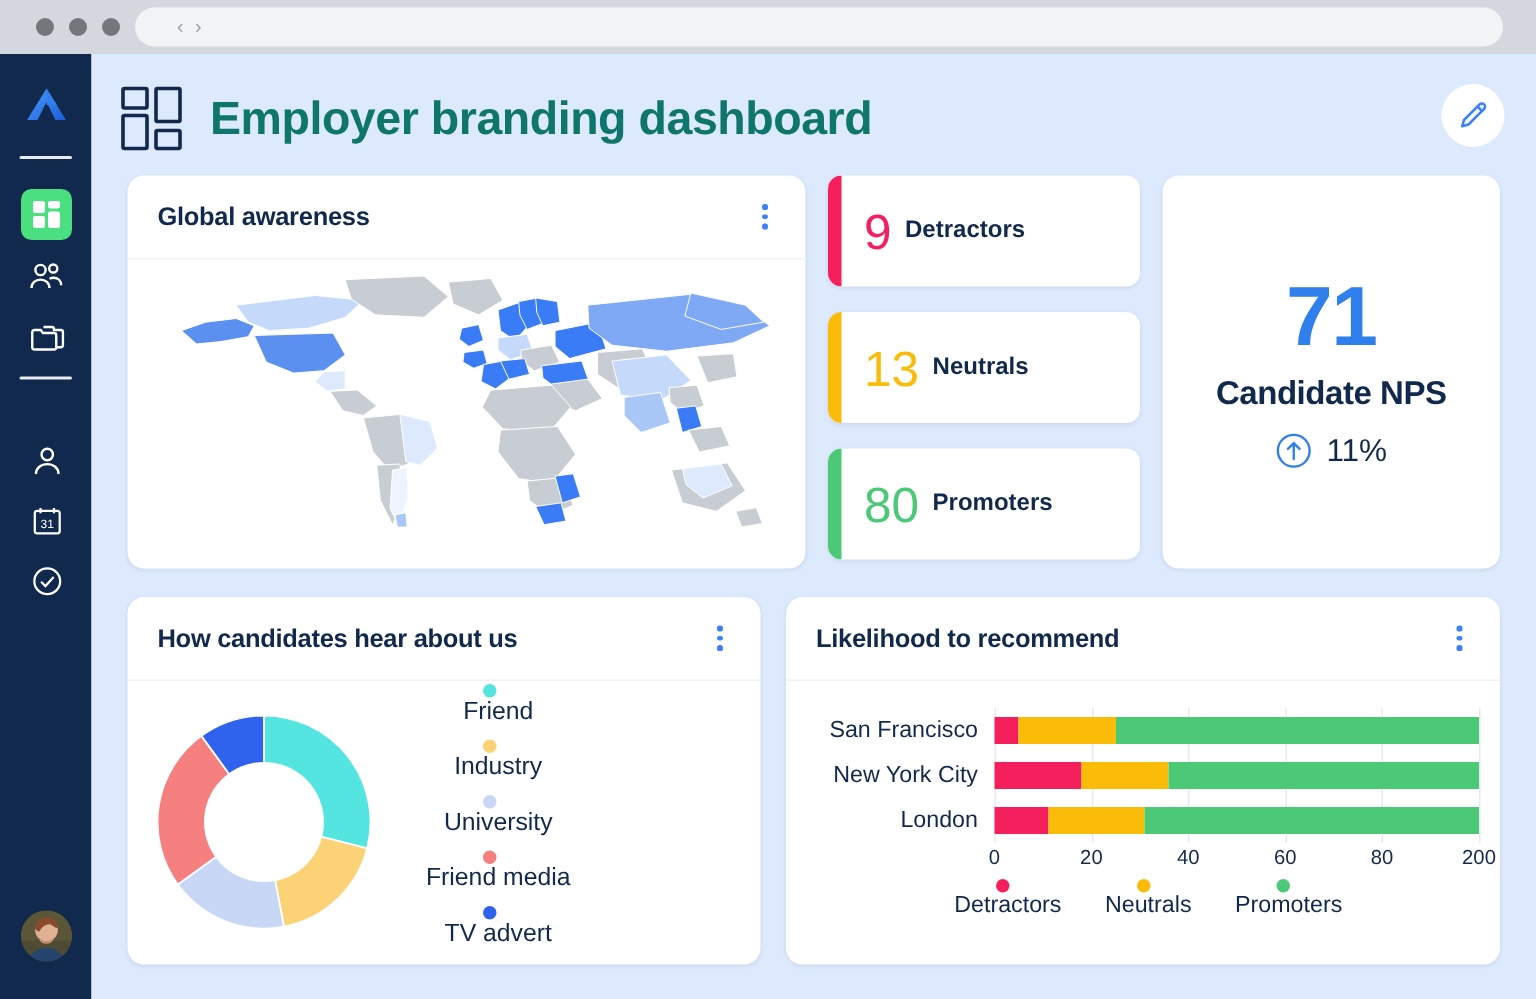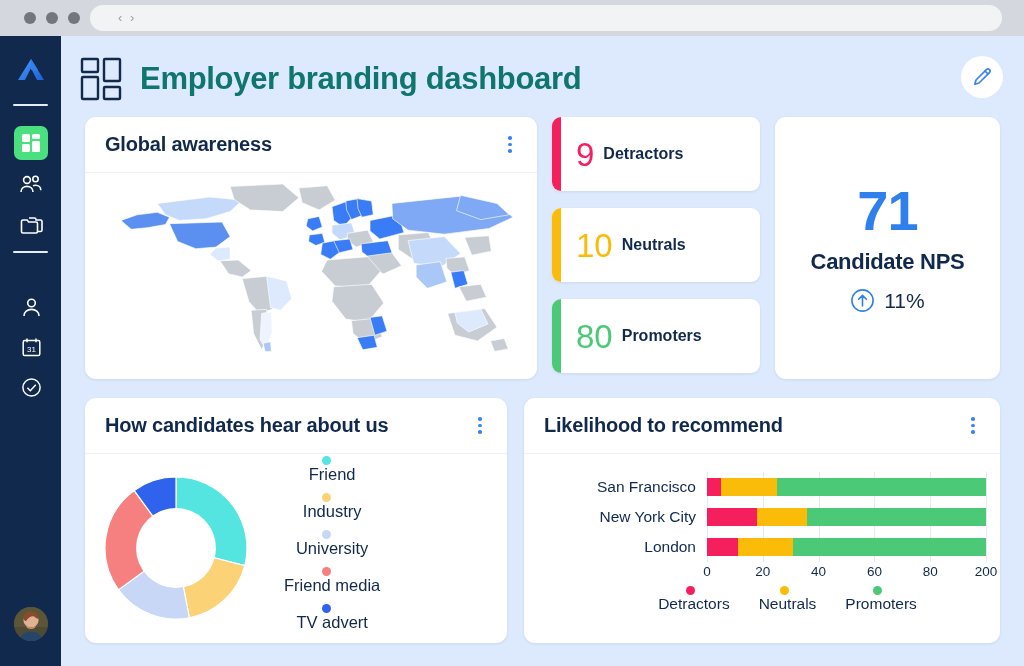--- a/index.html
+++ b/index.html
@@ -73,21 +73,21 @@
   
   .card {
     position: absolute; background: #ffffff; border-radius: 11px;
     box-shadow: 0 1px 3px rgba(20,50,100,.09);
   }
   .card-header {
     height: 56px; display: flex; align-items: center;
     padding: 0 18px 0 20px; border-bottom: 1px solid #eef1f5;
   }
   .card-title {
-    font-size: 20px; font-weight: bold; color: #11294d; flex: 1;
+    font-size: 17px; font-weight: bold; color: #11294d; flex: 1;
     letter-spacing: -0.2px;
   }
   .kebab { width: 18px; display: flex; flex-direction: column; align-items: center; gap: 3px; cursor: pointer; }
   .kebab i { width: 3.5px; height: 3.5px; border-radius: 50%; background: #3b82f6; display: block; }
 
   
   #card-global { left: 24px; top: 81px; width: 452px; height: 262px; }
   #map-wrap { width: 100%; height: 204px; display: flex; align-items: center; justify-content: center; }
 
   
@@ -115,21 +115,21 @@
   #card-donut { left: 24px; top: 362px; width: 422px; height: 245px; }
   #donut-body { display: flex; align-items: center; height: 188px; padding-left: 18px; }
   #donut-svg { flex: 0 0 146px; }
   #donut-legend { margin-left: 24px; }
   .legend-row { display: flex; align-items: center; margin-bottom: 9px; flex-direction: column; }
   .legend-dot { width: 9px; height: 9px; border-radius: 50%; flex: 0 0 9px; }
   .legend-text { font-size: 16.5px; color: #11294d; margin-left: 11px; }
 
   
   #card-bars { left: 463px; top: 362px; width: 476px; height: 245px; }
-  #bars-body { height: 188px; position: relative; padding: 18px 14px 0 14px; margin-left: 44px; }
+  #bars-body { height: 188px; position: relative; padding: 18px 14px 0 14px; }
   .bar-row { display: flex; align-items: center; height: 30px; }
   .bar-cat {
     width: 125px; text-align: right; padding-right: 11px;
     font-size: 15.5px; color: #11294d; white-space: nowrap;
   }
   .bar-track { flex: 1; height: 18px; display: flex; position: relative; }
   .bar-seg { height: 100%; }
   #bar-axis { position: relative; height: 20px; margin-left: 125px; margin-right: 0; }
   .tick-label {
     position: absolute; top: 2px; font-size: 13.5px; color: #11294d;
@@ -316,21 +316,21 @@
     </div>
   </div>
 
   <div class="nps-strip" style="top:81px">
     <span class="nps-bar" style="background:#f51f5e"></span>
     <span class="nps-num" style="color:#f51f5e">9</span>
     <span class="nps-lbl">Detractors</span>
   </div>
   <div class="nps-strip" style="top:172px">
     <span class="nps-bar" style="background:#fbbc09"></span>
-    <span class="nps-num" style="color:#fbbc09">10</span>
+    <span class="nps-num" style="color:#fbbc09">13</span>
     <span class="nps-lbl">Neutrals</span>
   </div>
   <div class="nps-strip" style="top:263px">
     <span class="nps-bar" style="background:#4cc977"></span>
     <span class="nps-num" style="color:#4cc977">80</span>
     <span class="nps-lbl">Promoters</span>
   </div>
 
   <div class="card" id="card-nps">
     <div id="nps-score">71</div>

